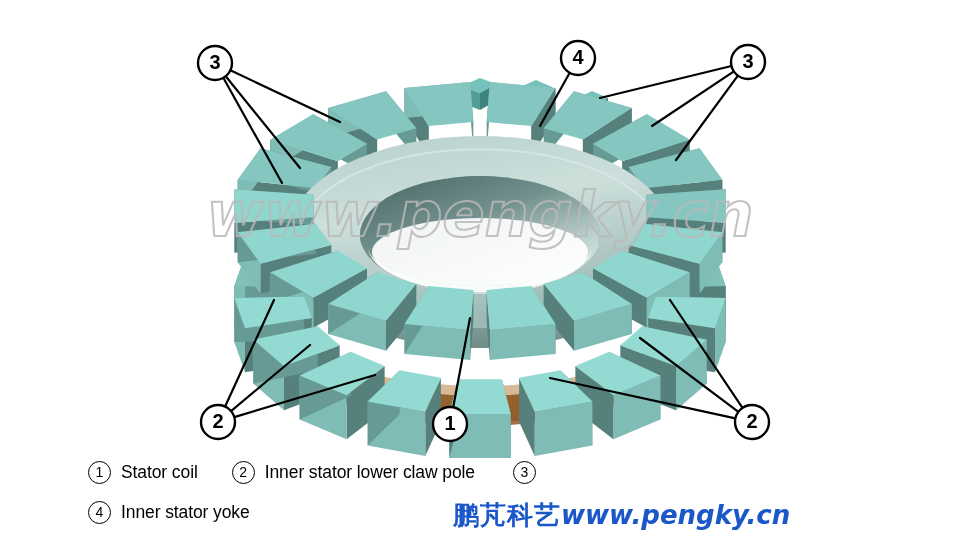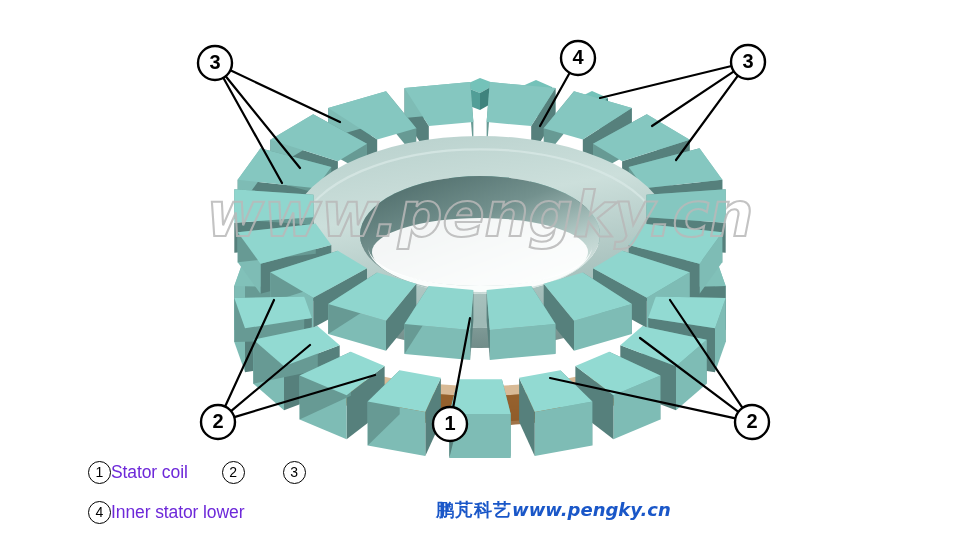--- a/index.html
+++ b/index.html
@@ -12,27 +12,27 @@
   
   #legend{position:absolute;left:88px;top:452px;width:870px;height:92px;}
   .legend-row{display:flex;align-items:center;height:40px;}
   .legend-item{display:flex;align-items:center;white-space:nowrap;}
   .legend-item .num{
       width:21px;height:21px;border:1.7px solid #000;border-radius:50%;
       display:flex;align-items:center;justify-content:center;
       font-size:14px;line-height:1;color:#000;flex:0 0 auto;
       font-family:"Liberation Sans",sans-serif;
   }
-  .legend-item .txt{margin-left:0;font-size:17.5px;color:#6d28d9;letter-spacing:-0.1px;}
+  .legend-item .txt{margin-left:10px;font-size:17.5px;color:#000000;letter-spacing:-0.1px;}
   .gap-a{width:34px;}
   .gap-b{width:38px;}
 
   #brand{
-      position:absolute;left:436px;top:498px;
-      font-size:18px;font-style:italic;font-weight:bold;color:#1A57C8;
+      position:absolute;left:453px;top:498px;
+      font-size:26px;font-style:italic;font-weight:bold;color:#1A57C8;
       white-space:nowrap;letter-spacing:0px;
       font-family:"DejaVu Sans","Liberation Sans",sans-serif;
   }
   #brand .cn{font-style:normal;letter-spacing:1px;}
   #brand .url{font-style:italic;}
 </style>
 </head>
 <body>
 
 <div id="stage">
@@ -393,30 +393,31 @@
 
   <div id="legend">
       <div class="legend-row">
         <div class="legend-item">
           <div class="num">1</div>
           <div class="txt">Stator coil</div>
         </div>
         <div class="gap-a"></div>
         <div class="legend-item">
           <div class="num">2</div>
+          <div class="txt">Inner stator lower claw pole</div>
         </div>
         <div class="gap-b"></div>
         <div class="legend-item">
           <div class="num">3</div>
         </div>
       </div>
       <div class="legend-row">
         <div class="legend-item">
           <div class="num">4</div>
-          <div class="txt">Inner stator lower</div>
+          <div class="txt">Inner stator yoke</div>
         </div>
       </div>
     </div>
 
   <div id="brand">
     <span class="cn">鹏芃科艺</span><span class="url">www.pengky.cn</span>
   </div>
 
 </div>
 

